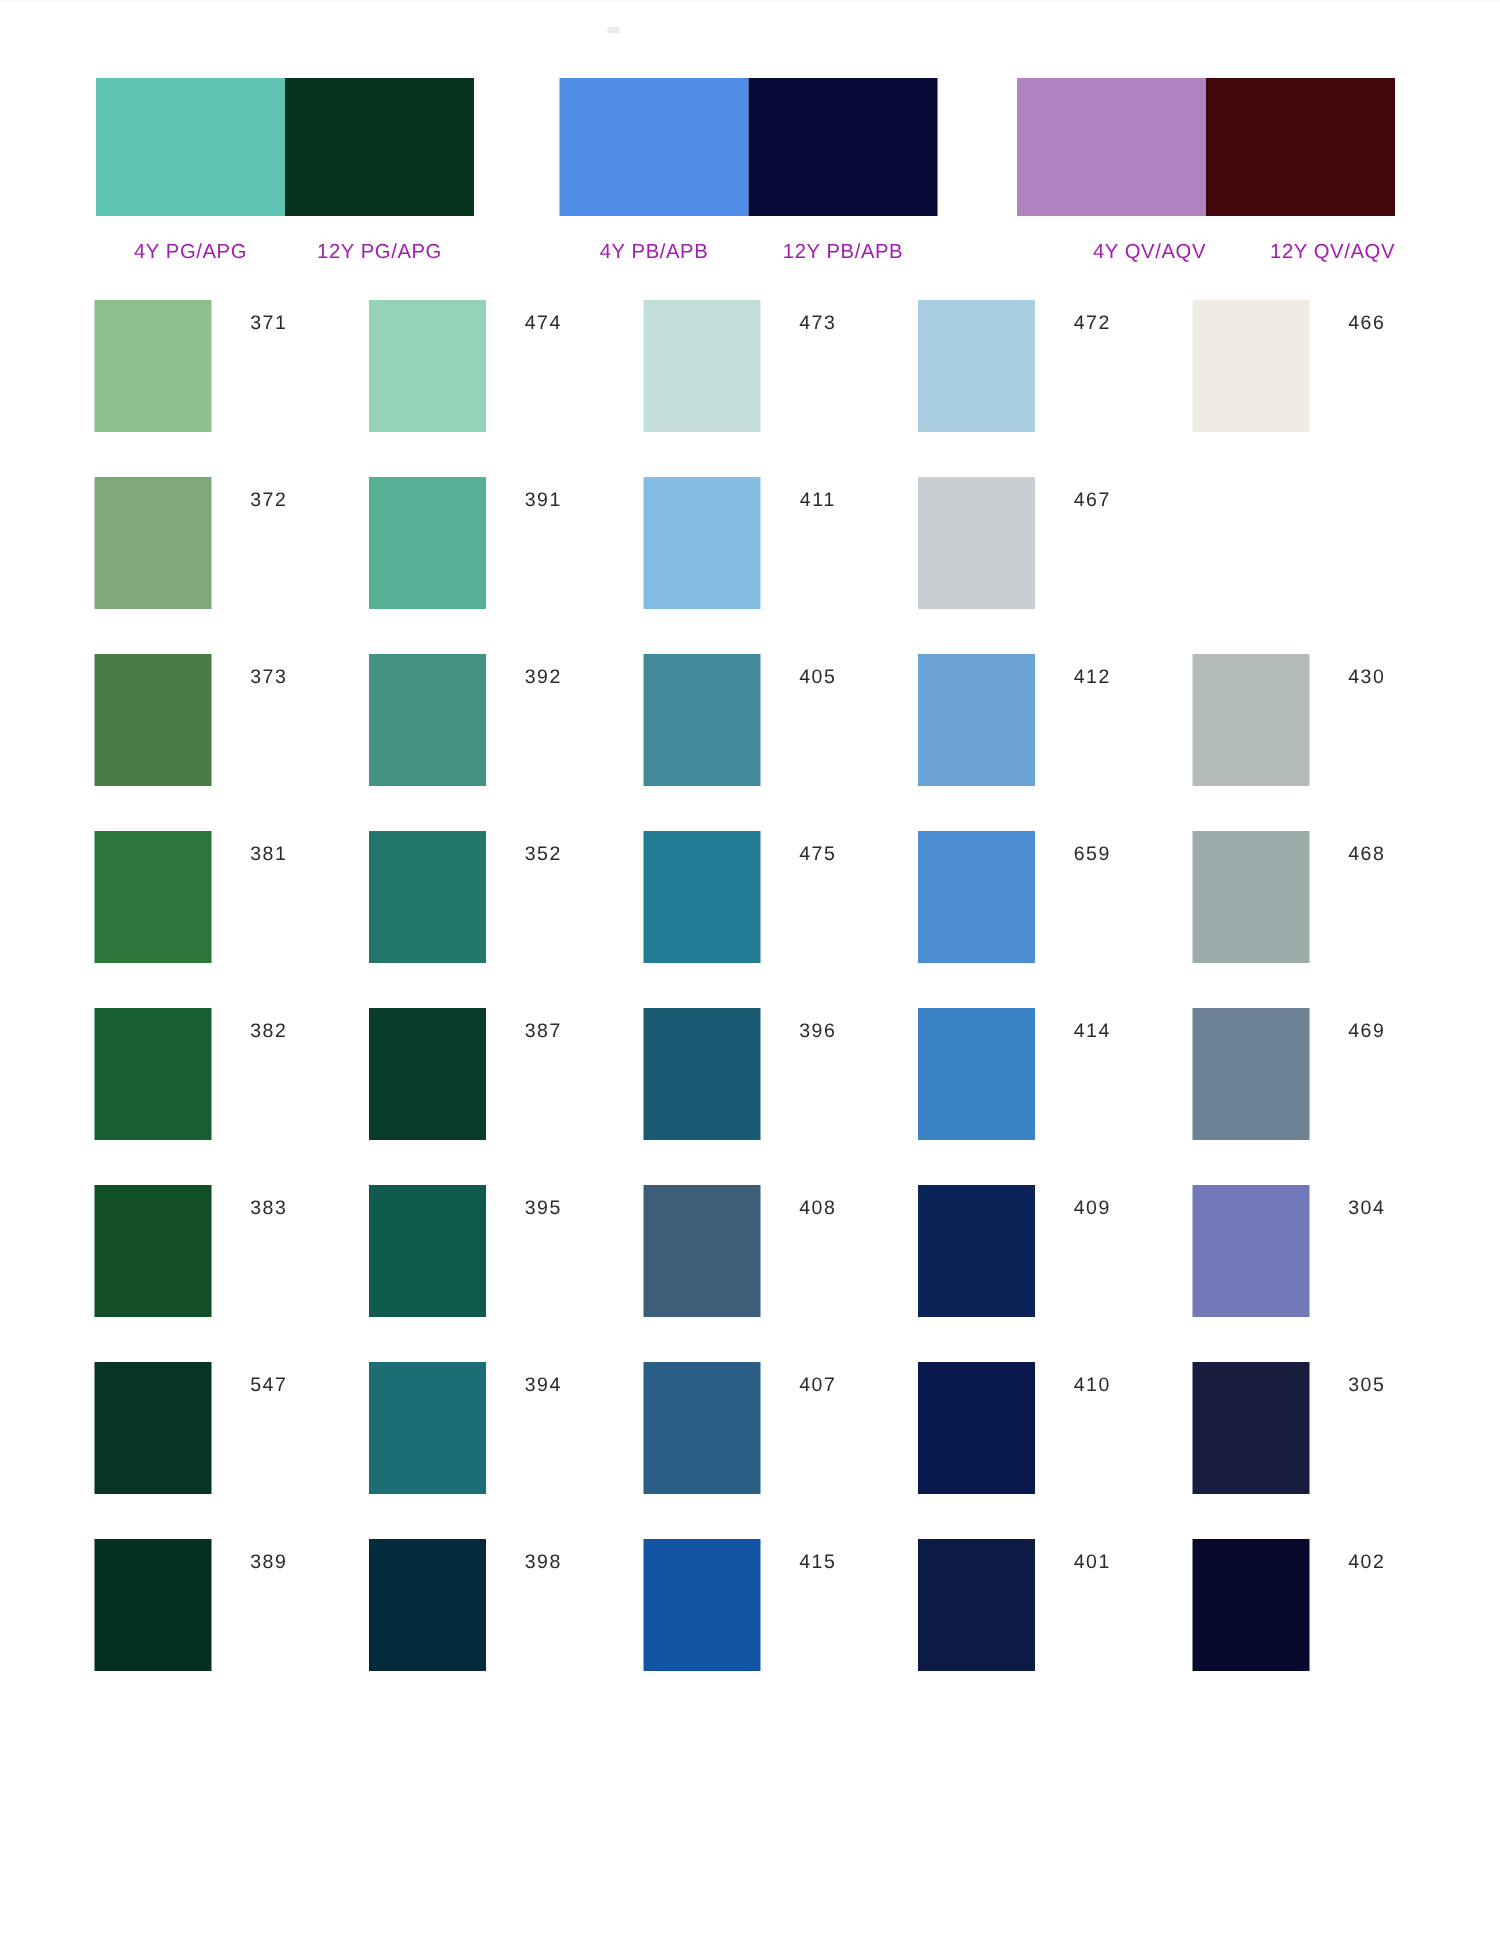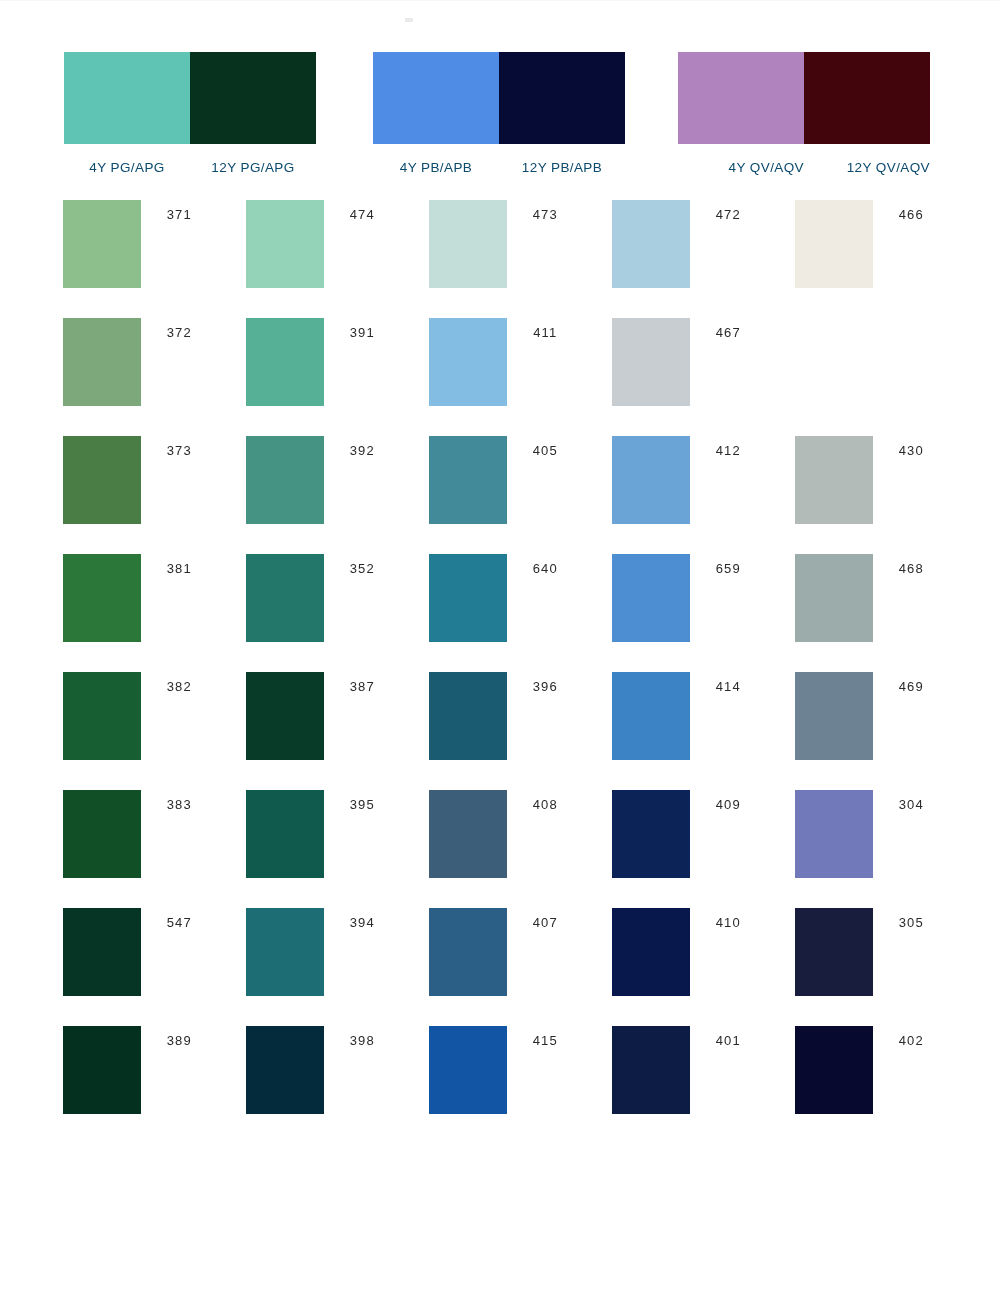--- a/index.html
+++ b/index.html
@@ -51,21 +51,21 @@
   .ref-labels {
     display: flex;
     flex-direction: row;
     margin-top: 16px;
   }
 
   .ref-label {
     text-align: center;
     font-size: 13.5px;
     letter-spacing: 0.4px;
-    color: #0c4a6e;
+    color: #a21caf;
     font-family: "Liberation Sans", sans-serif;
   }
 
   
   #ref-group-0 { left: 64px; }
   #ref-group-0 .ref-chip { width: 126px; }
   #ref-group-0 .ref-label { width: 126px; }
 
   #ref-group-1 { left: 373px; }
   #ref-group-1 .ref-chip { width: 126px; }
@@ -231,21 +231,21 @@
         <div class="cell">
           <div class="cell-chip" style="background-color: rgb(43, 118, 57);"></div>
           <div class="cell-label">381</div>
         </div>
         <div class="cell">
           <div class="cell-chip" style="background-color: rgb(35, 119, 106);"></div>
           <div class="cell-label">352</div>
         </div>
         <div class="cell">
           <div class="cell-chip" style="background-color: rgb(34, 124, 148);"></div>
-          <div class="cell-label">640</div>
+          <div class="cell-label">475</div>
         </div>
         <div class="cell">
           <div class="cell-chip" style="background-color: rgb(77, 141, 210);"></div>
           <div class="cell-label">659</div>
         </div>
         <div class="cell">
           <div class="cell-chip" style="background-color: rgb(155, 172, 171);"></div>
           <div class="cell-label">468</div>
         </div>
       </div>

